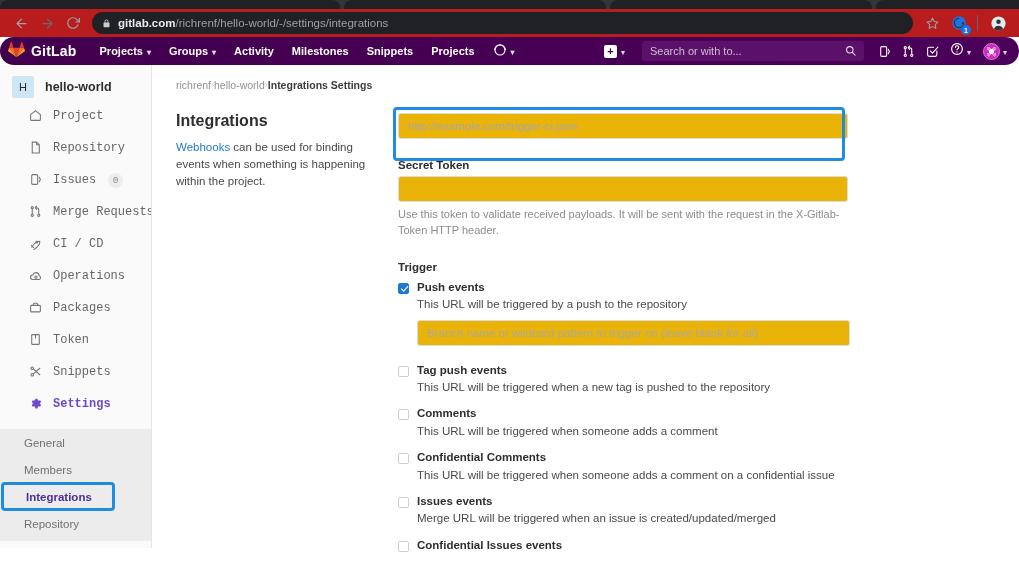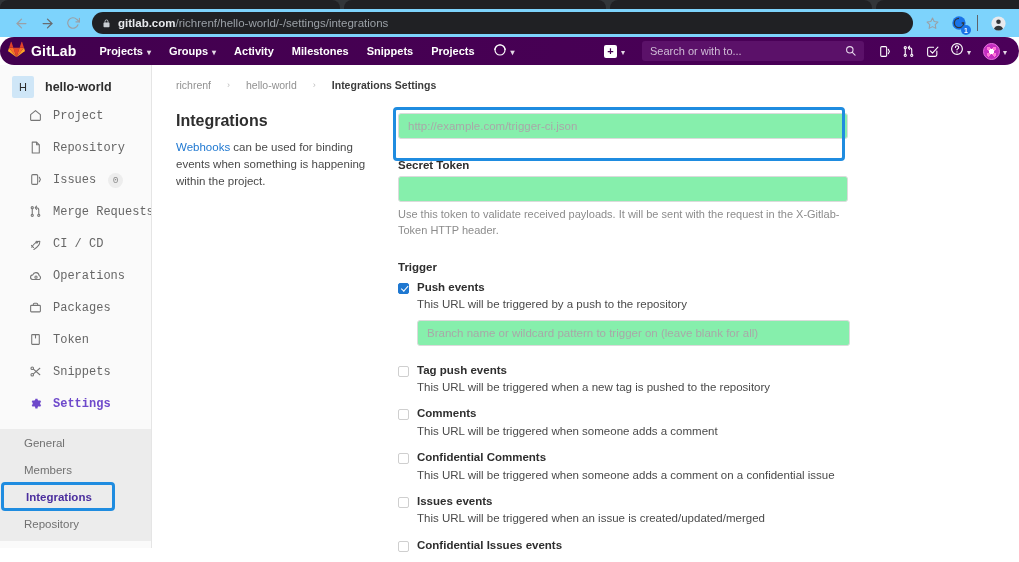--- a/index.html
+++ b/index.html
@@ -13,21 +13,21 @@
 
   
   #browser-tabstrip {
     height: 9px; background: #323639; position: relative;
   }
   .tab-ghost {
     position: absolute; top: 0; height: 9px;
     background: #202124; border-radius: 8px 8px 0 0;
   }
   #browser-toolbar {
-    height: 28px; background: #7dd3fc;
+    height: 28px; background: #b91c1c;
     display: flex; align-items: center; padding: 0 8px; gap: 0;
   }
   .nav-btn {
     width: 26px; height: 26px; display: flex;
     align-items: center; justify-content: center;
     color: #9aa0a6; flex: none;
   }
   .nav-btn.dim { color: #686c70; }
   #omnibox {
     flex: 1; height: 22px; background: #202124;
@@ -145,38 +145,38 @@
     color: #4b2e9e; font-weight: 700;
     background: #ececec;
     outline: 3px solid #1f8ce0; outline-offset: -2px;
     border-radius: 3px;
     width: 112px; margin-left: 2px;
   }
 
   
   #main { flex: 1; min-width: 0; background: #fff; padding: 0 16px 0 24px; }
   #breadcrumb {
-    display: flex; align-items: center; gap: 16px;
+    display: flex; align-items: center; gap: 0;
     font-size: 10.5px; color: #919191; padding: 14px 0 0 0;
   }
   #breadcrumb .crumb-sep { color: #bdbdbd; font-size: 9px; }
   #breadcrumb .crumb-last { color: #3c3c3c; font-weight: 700; }
 
   #settings-body { display: flex; gap: 22px; padding-top: 21px; }
   #desc-col { width: 200px; flex: none; }
   #desc-title { font-size: 16px; font-weight: 700; color: #2e2e2e; margin-bottom: 9px; }
   #desc-text { font-size: 11.5px; line-height: 1.48; color: #4a4a4a; }
   #desc-text a { color: #1f78d1; text-decoration: none; }
 
   #form-col { flex: 1; min-width: 0; position: relative; padding-top: 1px; }
 
   .fld-label { font-size: 11.5px; font-weight: 700; color: #2e2e2e; margin-bottom: 5px; }
   .txt-input {
     width: 450px; height: 26px; border: 1px solid #dbdbdb;
-    border-radius: 3px; background: #86efac; font-size: 11.5px;
+    border-radius: 3px; background: #eab308; font-size: 11.5px;
     color: #2e2e2e; padding: 0 9px; font-family: inherit;
   }
   .txt-input::placeholder { color: #a8a8a8; }
   #url-focus-ring {
     position: absolute; left: -5px; top: -6px;
     width: 452px; height: 54px;
     border: 3px solid #1f8ce0; border-radius: 4px;
     pointer-events: none;
   }
   #url-group { position: relative; padding-bottom: 9px; }
@@ -565,21 +565,21 @@
           <div class="trig-body">
             <div class="trig-label">Confidential Comments</div>
             <div class="trig-desc">This URL will be triggered when someone adds a comment on a confidential issue</div>
           </div>
         </div>
 
         <div class="trig-row">
           <span class="cb"></span>
           <div class="trig-body">
             <div class="trig-label">Issues events</div>
-            <div class="trig-desc">This URL will be triggered when an issue is created/updated/merged</div>
+            <div class="trig-desc">Merge URL will be triggered when an issue is created/updated/merged</div>
           </div>
         </div>
 
         <div class="trig-row">
           <span class="cb"></span>
           <div class="trig-body">
             <div class="trig-label">Confidential Issues events</div>
 
           </div>
         </div>

